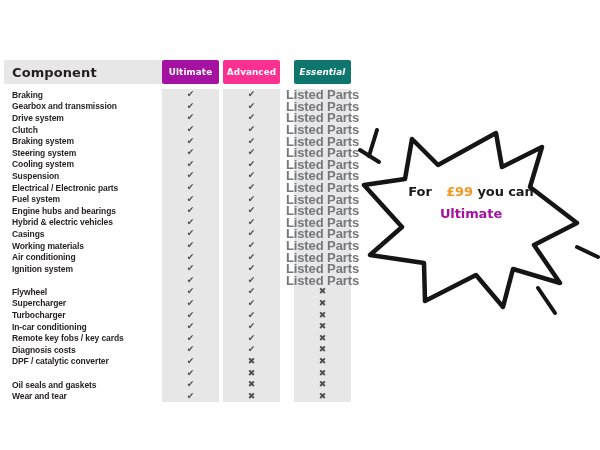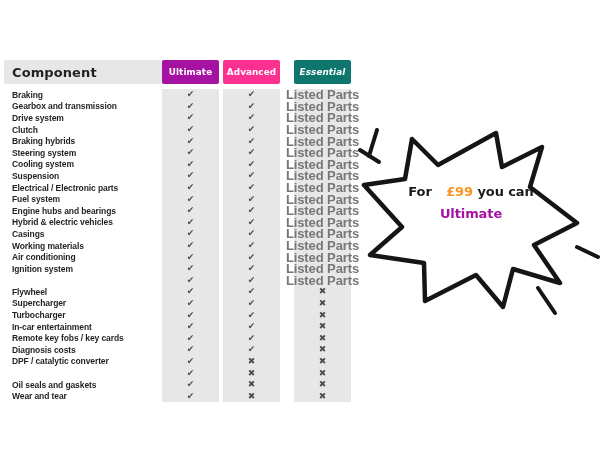--- a/index.html
+++ b/index.html
@@ -137,21 +137,21 @@
         </span>
       <span class="cell cell-a">
           <span class="glyph">✔</span>
         </span>
       <span class="cell cell-e">
           <span class="listed">Listed Parts</span>
         </span>
     </div>
 
     <div class="trow">
-      <span class="row-label">Braking hybrids</span>
+      <span class="row-label">Braking system</span>
       <span class="cell cell-u">
           <span class="glyph">✔</span>
         </span>
       <span class="cell cell-a">
           <span class="glyph">✔</span>
         </span>
       <span class="cell cell-e">
           <span class="listed">Listed Parts</span>
         </span>
     </div>
@@ -344,21 +344,21 @@
         </span>
       <span class="cell cell-a">
           <span class="glyph">✔</span>
         </span>
       <span class="cell cell-e">
           <span class="glyph">✖</span>
         </span>
     </div>
 
     <div class="trow">
-      <span class="row-label">In-car entertainment</span>
+      <span class="row-label">In-car conditioning</span>
       <span class="cell cell-u">
           <span class="glyph">✔</span>
         </span>
       <span class="cell cell-a">
           <span class="glyph">✔</span>
         </span>
       <span class="cell cell-e">
           <span class="glyph">✖</span>
         </span>
     </div>

